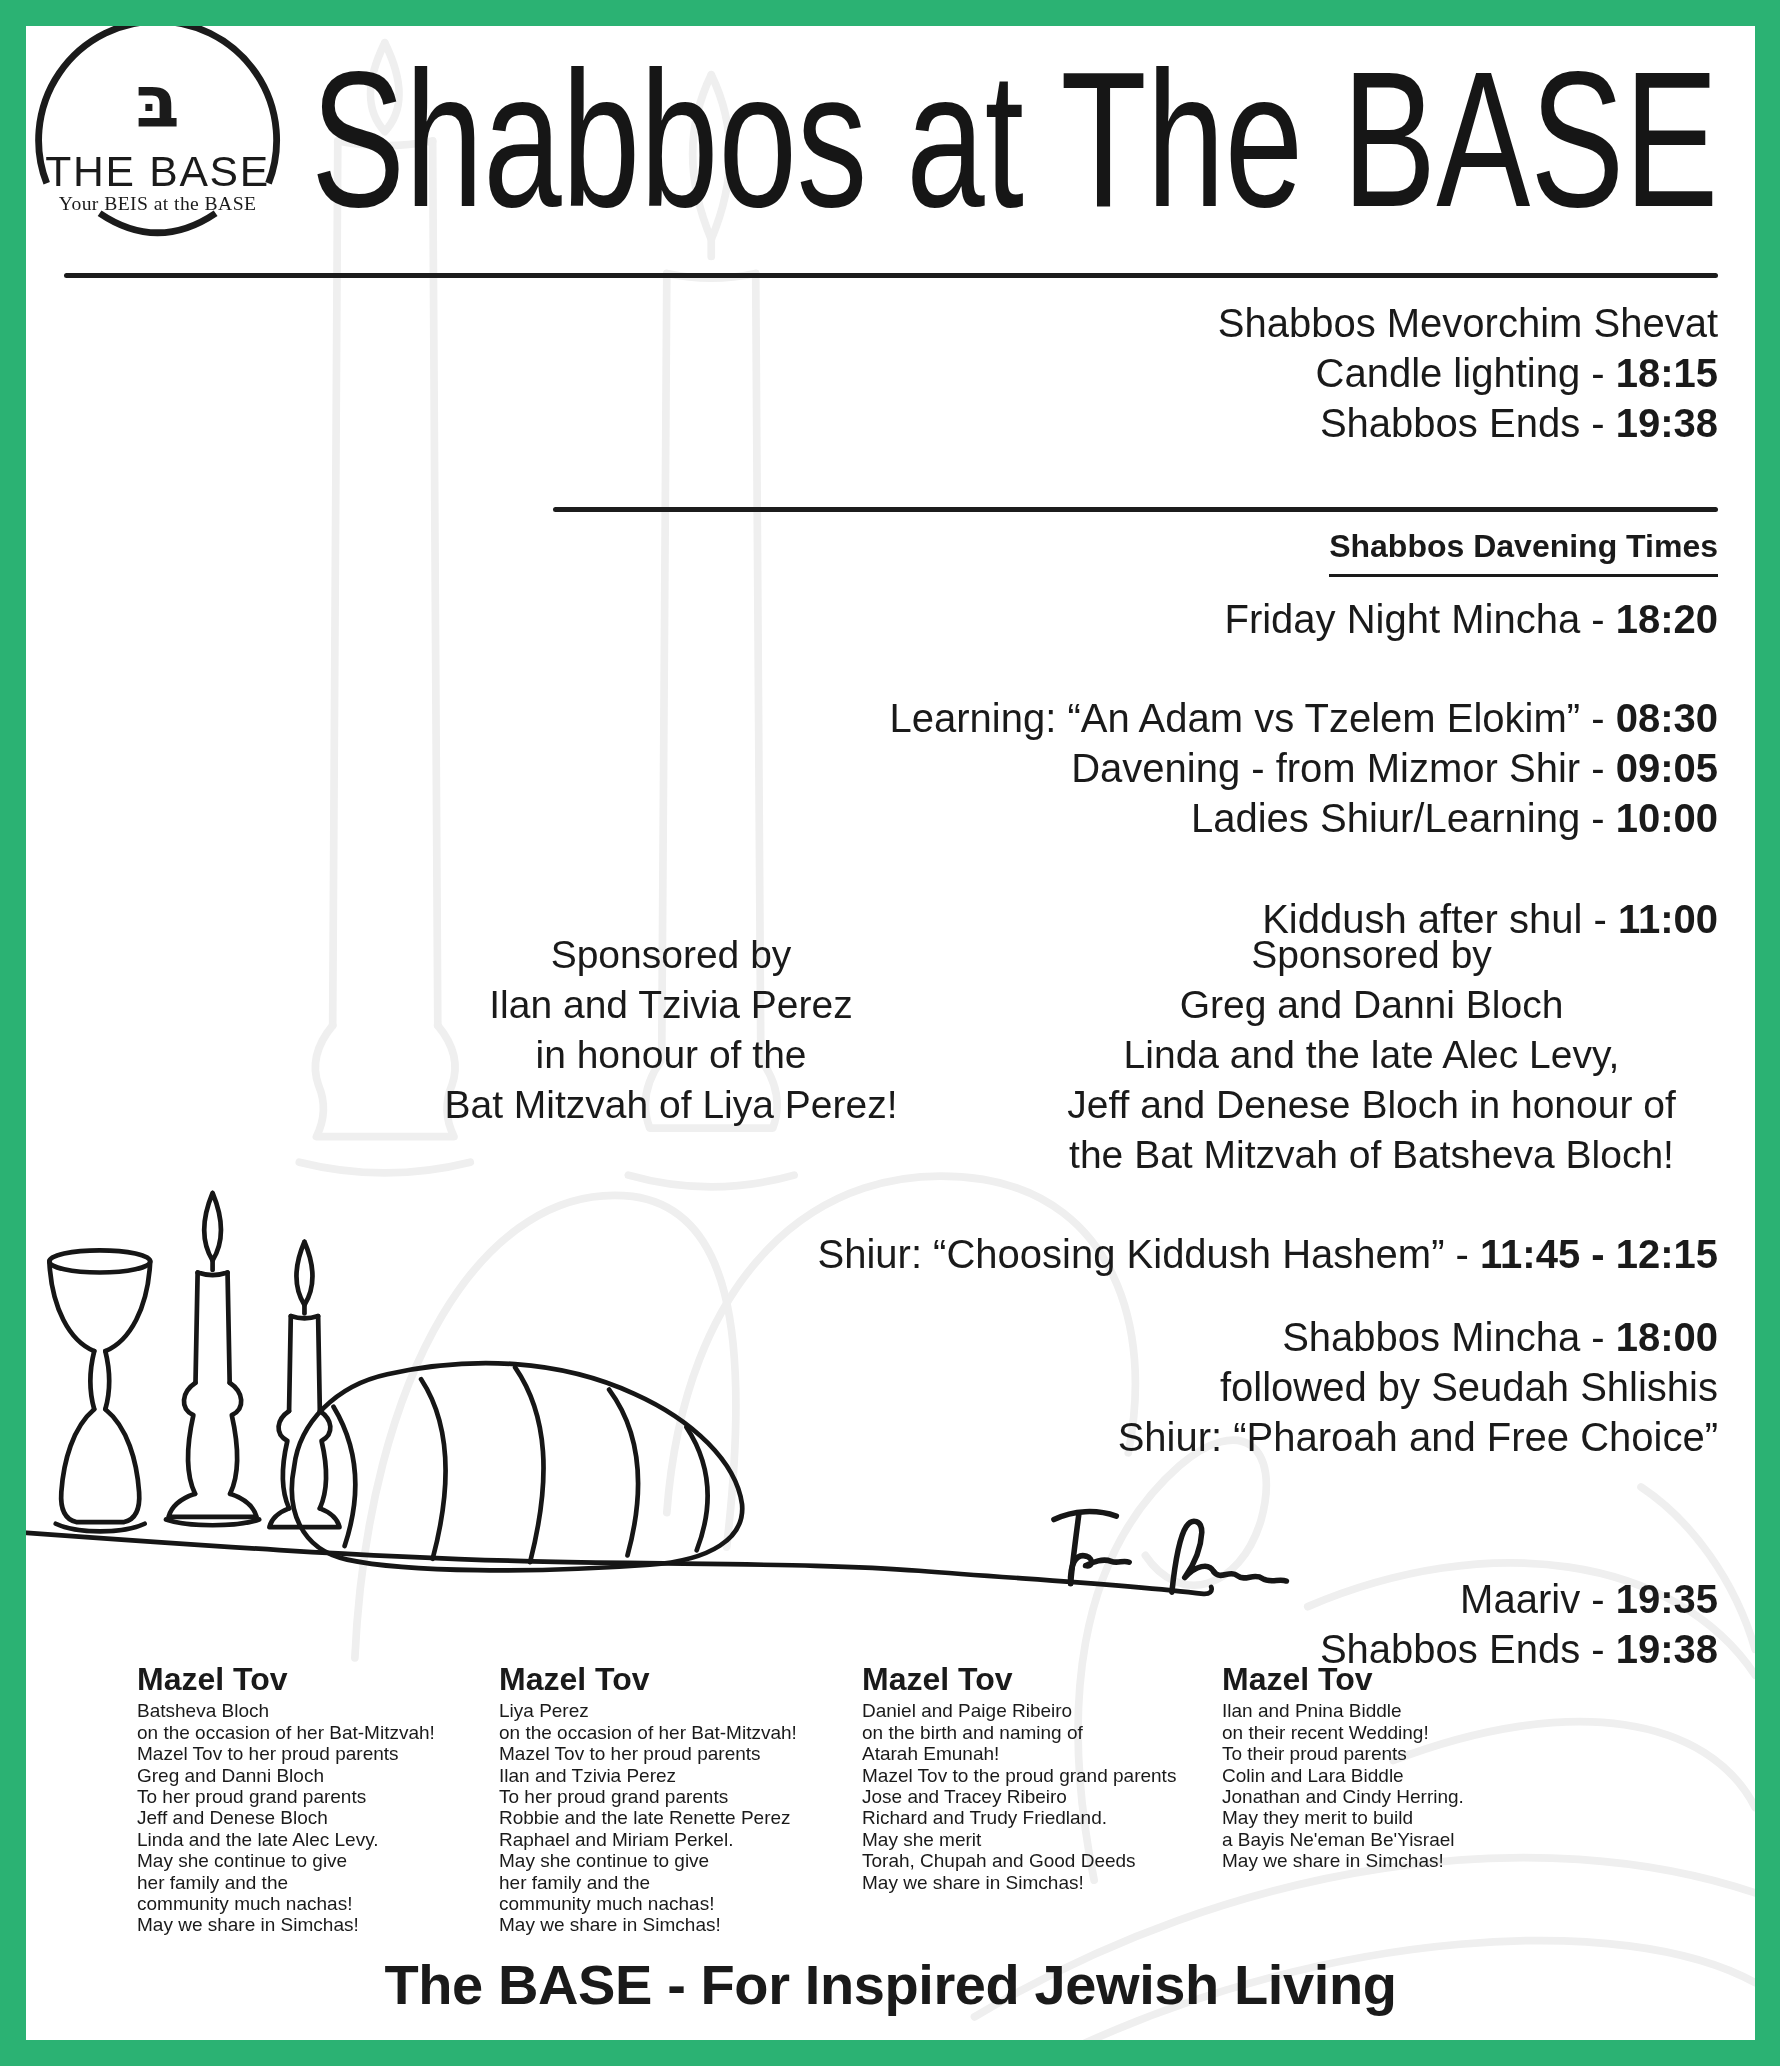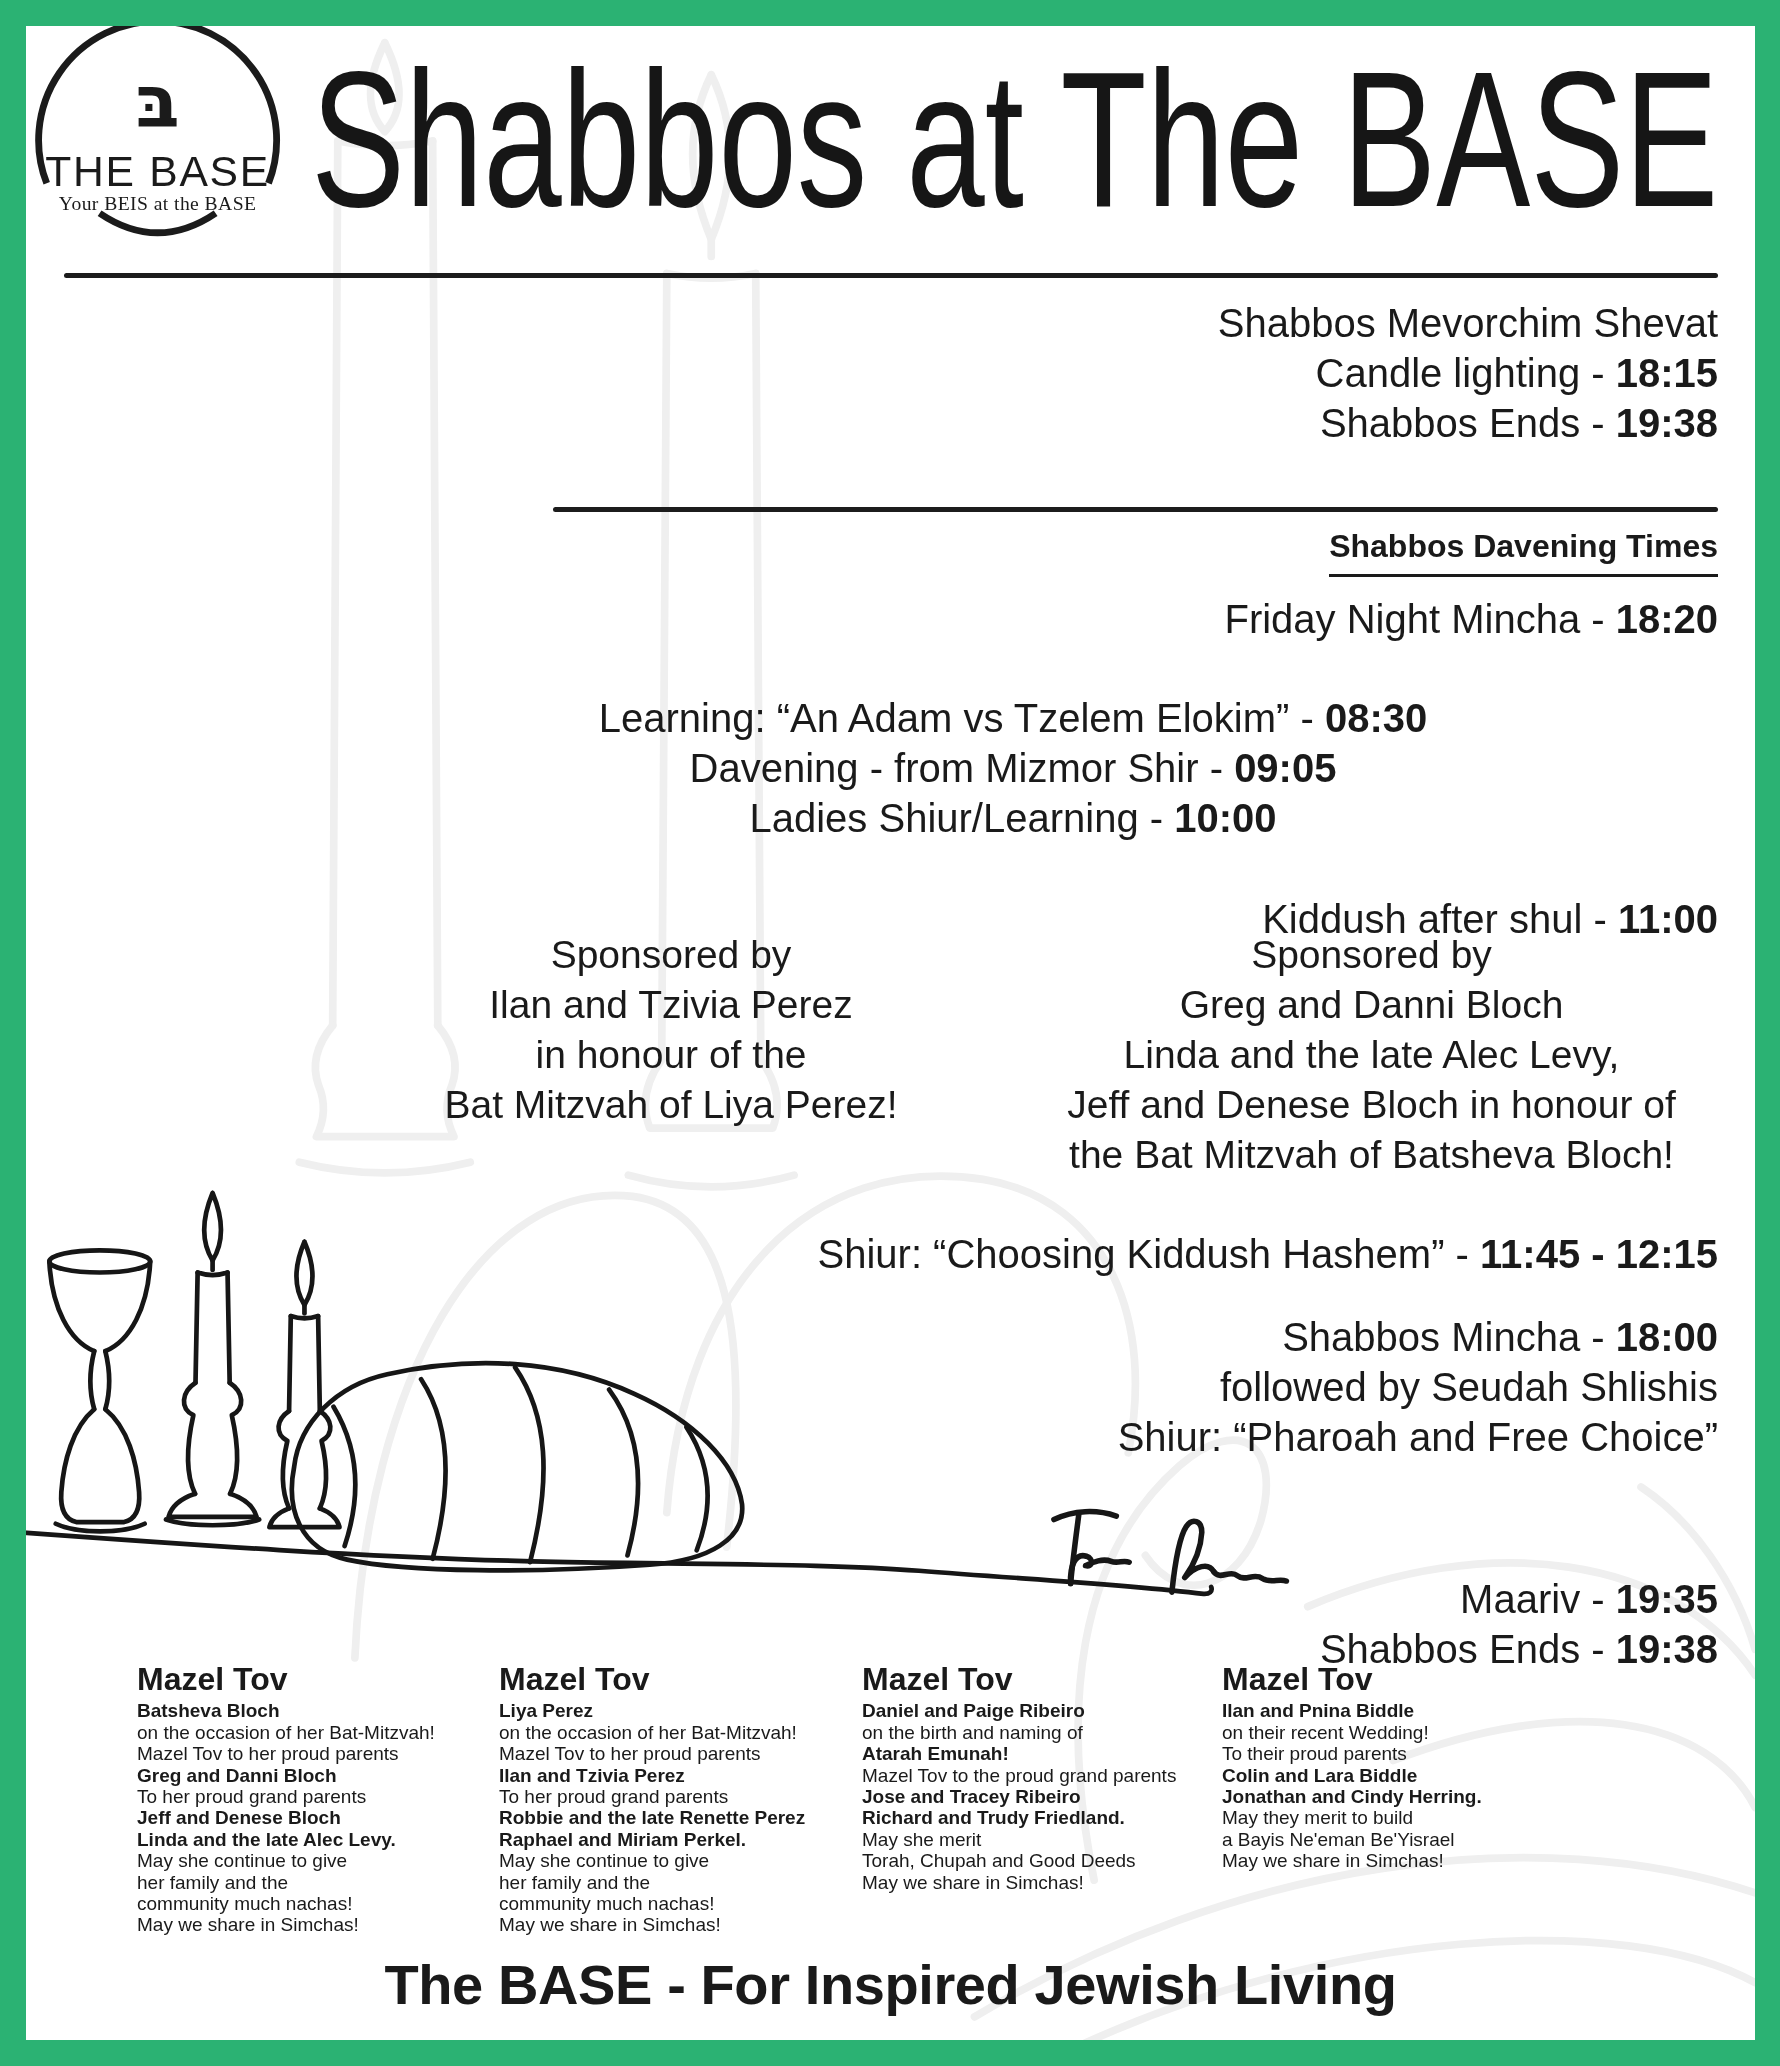--- a/index.html
+++ b/index.html
@@ -22,38 +22,38 @@
   #rule2{left:553px;top:507px;width:1165px;}
   
   .rblock{position:absolute;right:63px;width:1410px;text-align:right;z-index:3;}
   .sline{font-size:40px;line-height:50px;white-space:nowrap;}
   .sline .t{font-weight:700;}
   #block-info{top:298px;}
   #block-heading{top:529px;}
   #dav-heading{display:inline-block;font-size:32px;font-weight:700;line-height:1.12;
                border-bottom:3.8px solid #1a1a1a;padding-bottom:9px;}
   #block-friday{top:594px;}
-  #block-morning{top:693px;text-align:center;}
+  #block-morning{top:693px;}
   #block-kiddush{top:894px;}
   #block-midday{top:1229px;}
   #block-mincha{top:1312px;}
   #block-maariv{top:1574px;}
   
   .sponsor{position:absolute;z-index:3;text-align:center;font-size:39px;line-height:50px;}
   #sponsor-left{left:406px;width:530px;top:930px;}
   #sponsor-right{left:1017px;width:709px;top:930px;}
   
   .mazel-col{position:absolute;top:1661px;width:419px;text-align:left;z-index:3;}
   #mazel-0{left:137px;}
   #mazel-1{left:499px;}
   #mazel-2{left:862px;}
   #mazel-3{left:1222px;}
   .mazel-h{font-size:32px;font-weight:700;line-height:36px;margin-bottom:3.4px;}
   .mline{font-size:19px;line-height:21.4px;white-space:nowrap;}
-  .mline.b{font-weight:700;}
+  .mline.b{font-weight:400;}
   
   #footer{position:absolute;left:0;top:1952px;width:100%;text-align:center;z-index:3;
           font-size:56px;font-weight:700;letter-spacing:-0.4px;}
   #logo .circ{stroke:#1b1b1b;fill:none;}
   #logo text{fill:#1b1b1b;}
 </style>
 </head>
 <body>
 
 <div id="page">

